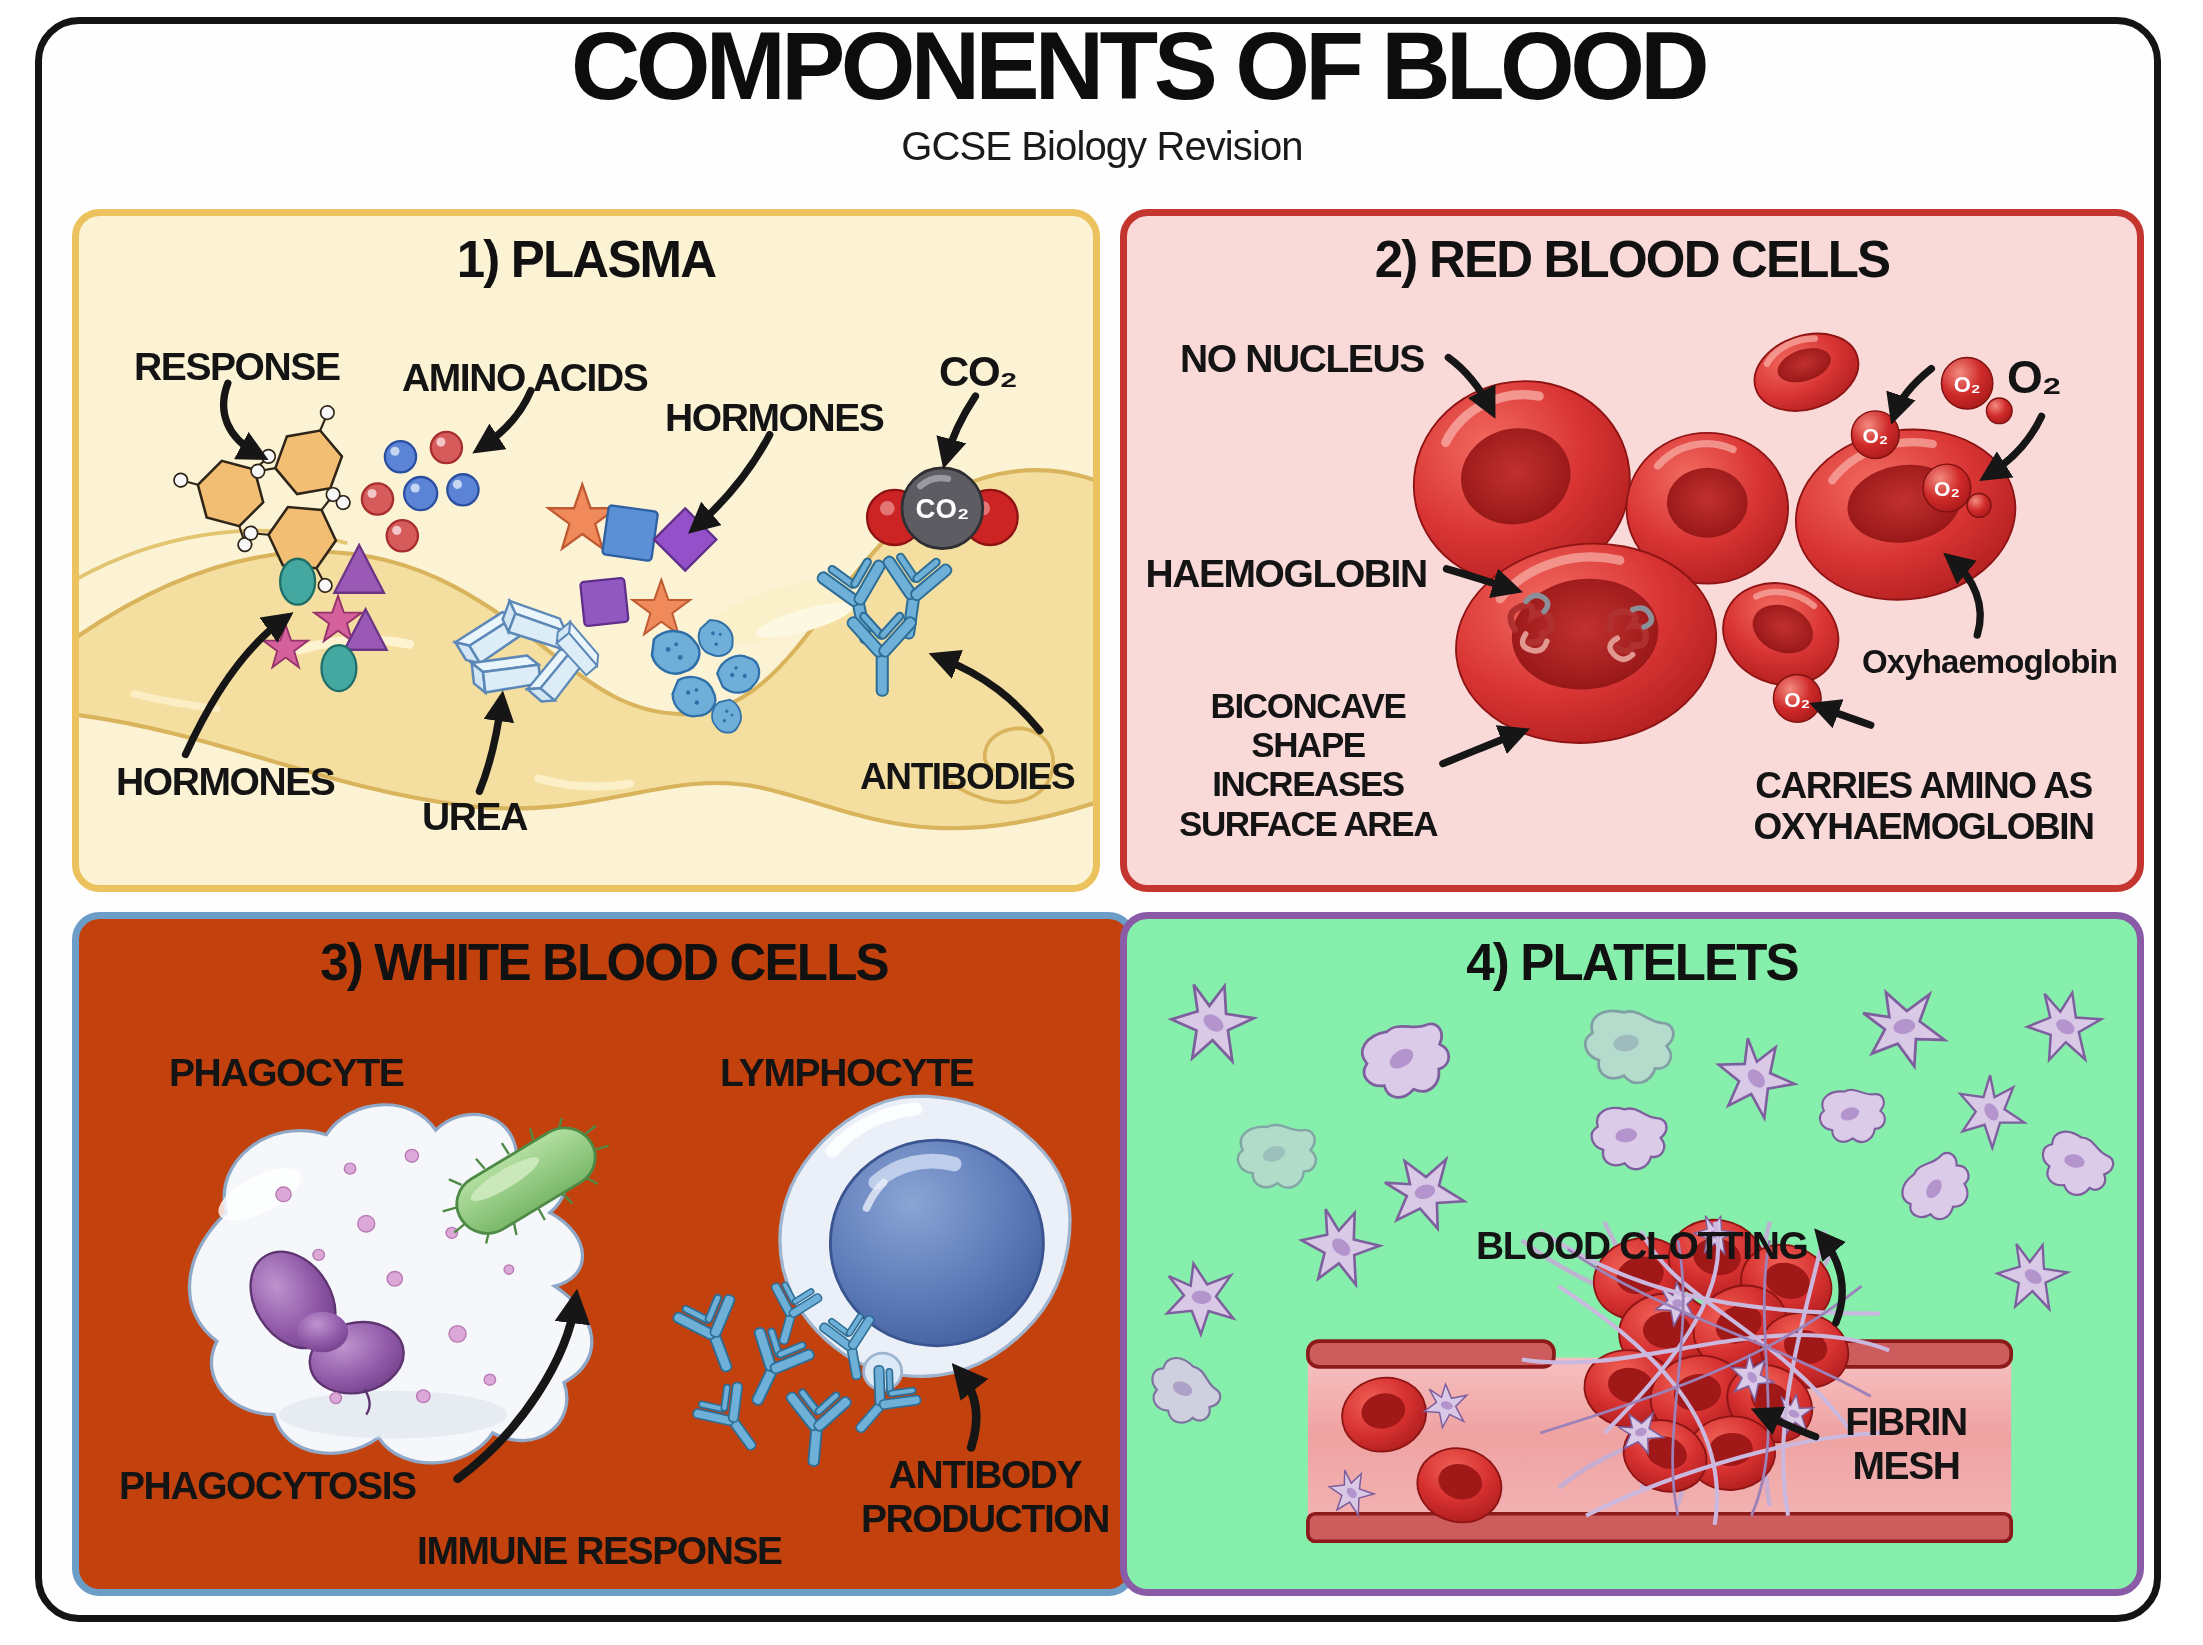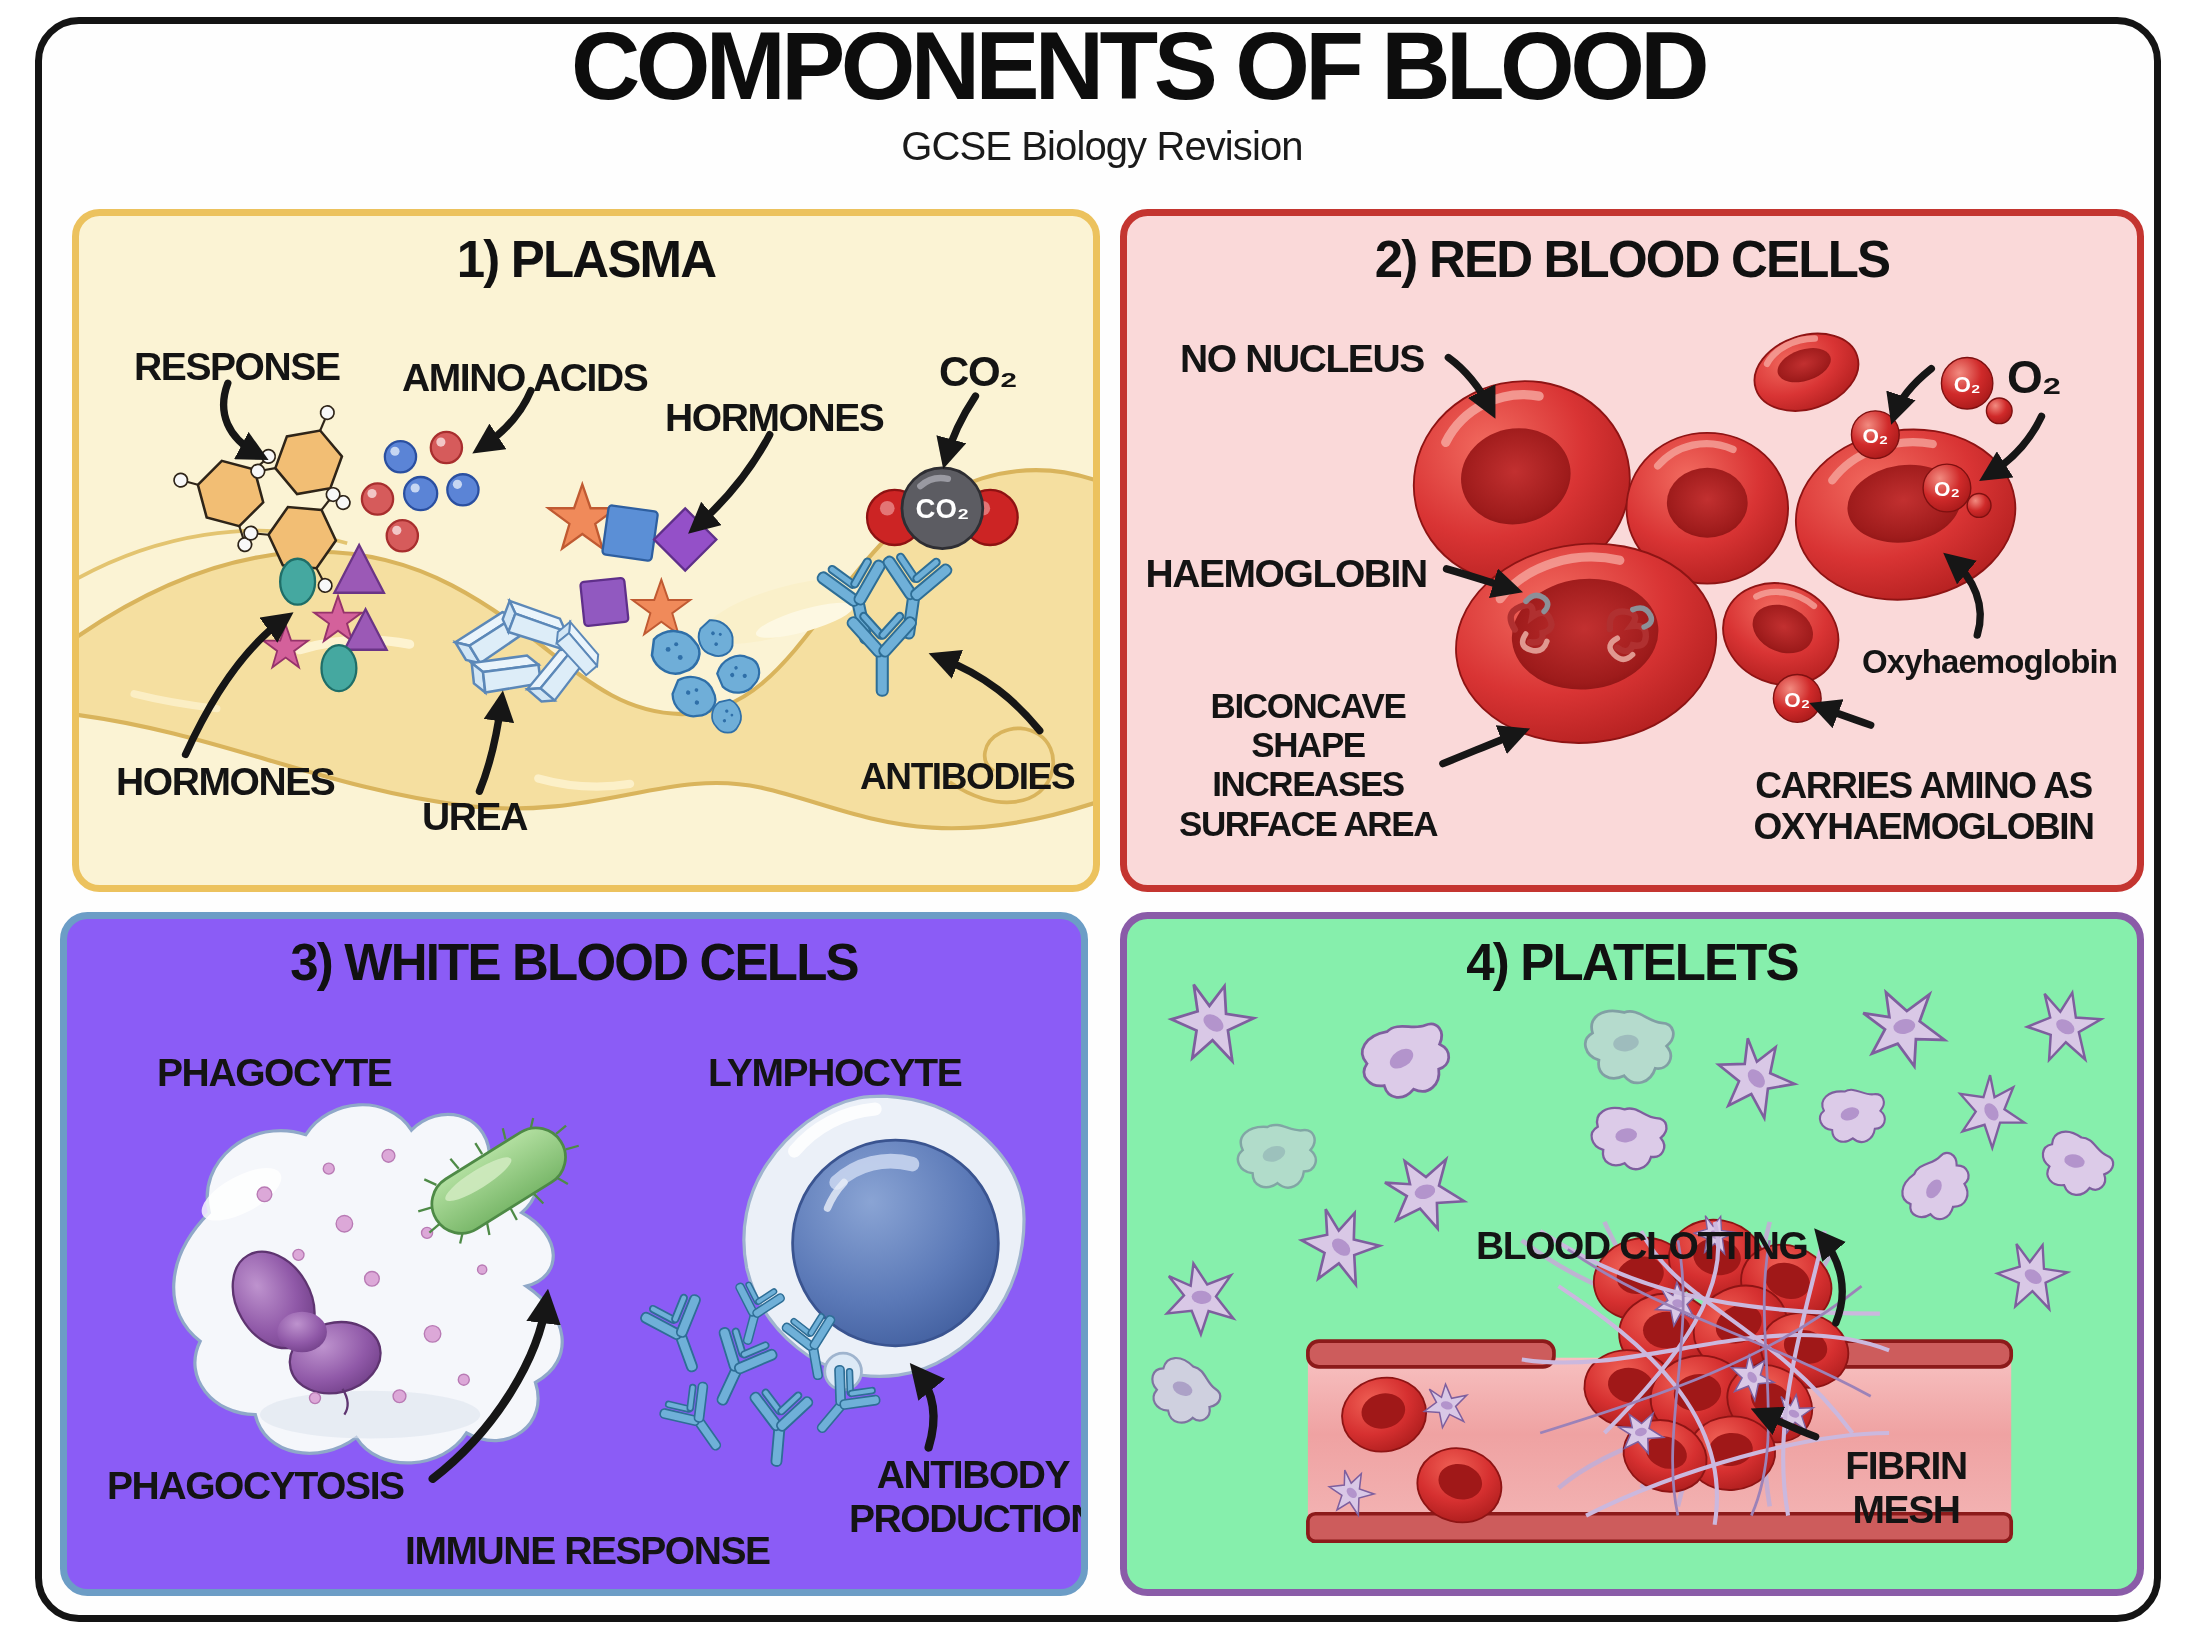--- a/index.html
+++ b/index.html
@@ -24,21 +24,21 @@
   .panel-title{
     position:absolute;top:18.4px;left:0;width:100%;text-align:center;
     font-size:51px;font-weight:700;letter-spacing:-1.8px;color:#111;z-index:3;line-height:1;
   }
   .lbl{
     position:absolute;font-weight:700;color:#141414;letter-spacing:-1.4px;
     line-height:1.12;white-space:pre-line;z-index:3;
   }
   #panel-plasma   {left:72px;  top:209px; width:1014px;height:669px;background:#FBF3D4;border:7.3px solid #ECC25E;}
   #panel-rbc      {left:1120px;top:209px; width:1010px;height:669px;background:#FAD9D9;border:7.3px solid #C43530;}
-  #panel-wbc      {left:60px;  top:912px; width:1014px;height:670px;background:#8b5cf6;border:7.3px solid #6C9DC6;}
+  #panel-wbc      {left:72px;  top:912px; width:1014px;height:670px;background:#c2410c;border:7.3px solid #6C9DC6;padding-left:36px;}
   #panel-platelets{left:1120px;top:912px; width:1010px;height:670px;background:#86efac;border:7.3px solid #8A5CA8;}
   text.o2t{font-family:"Liberation Sans",sans-serif;font-weight:700;fill:#fff;}
 </style>
 </head>
 <body>
 
 <div class="frame"></div>
 
 <div class="header-title">COMPONENTS OF BLOOD</div>
 <div class="header-sub">GCSE Biology Revision</div>
@@ -566,16 +566,16 @@
     </g>
 
     <g stroke="#161616" stroke-width="8" fill="none" stroke-linecap="round" marker-end="url(#p4-ah)">
       <path d="M772,440 C786,406 778,372 756,346"></path>
       <path d="M750,564 C728,556 708,546 690,538"></path>
     </g>
   </svg>
 
   <div class="panel-title">4) PLATELETS</div>
   <div class="lbl" style="left:349px;top:305px;font-size:39px;">BLOOD CLOTTING</div>
-  <div class="lbl" style="left:694px;top:481px;width:170px;font-size:39px;text-align:center;margin-top:44px;">FIBRIN
+  <div class="lbl" style="left:694px;top:481px;width:170px;font-size:39px;text-align:center;">FIBRIN
 MESH</div>
 </div>
 
 
 </body></html>

